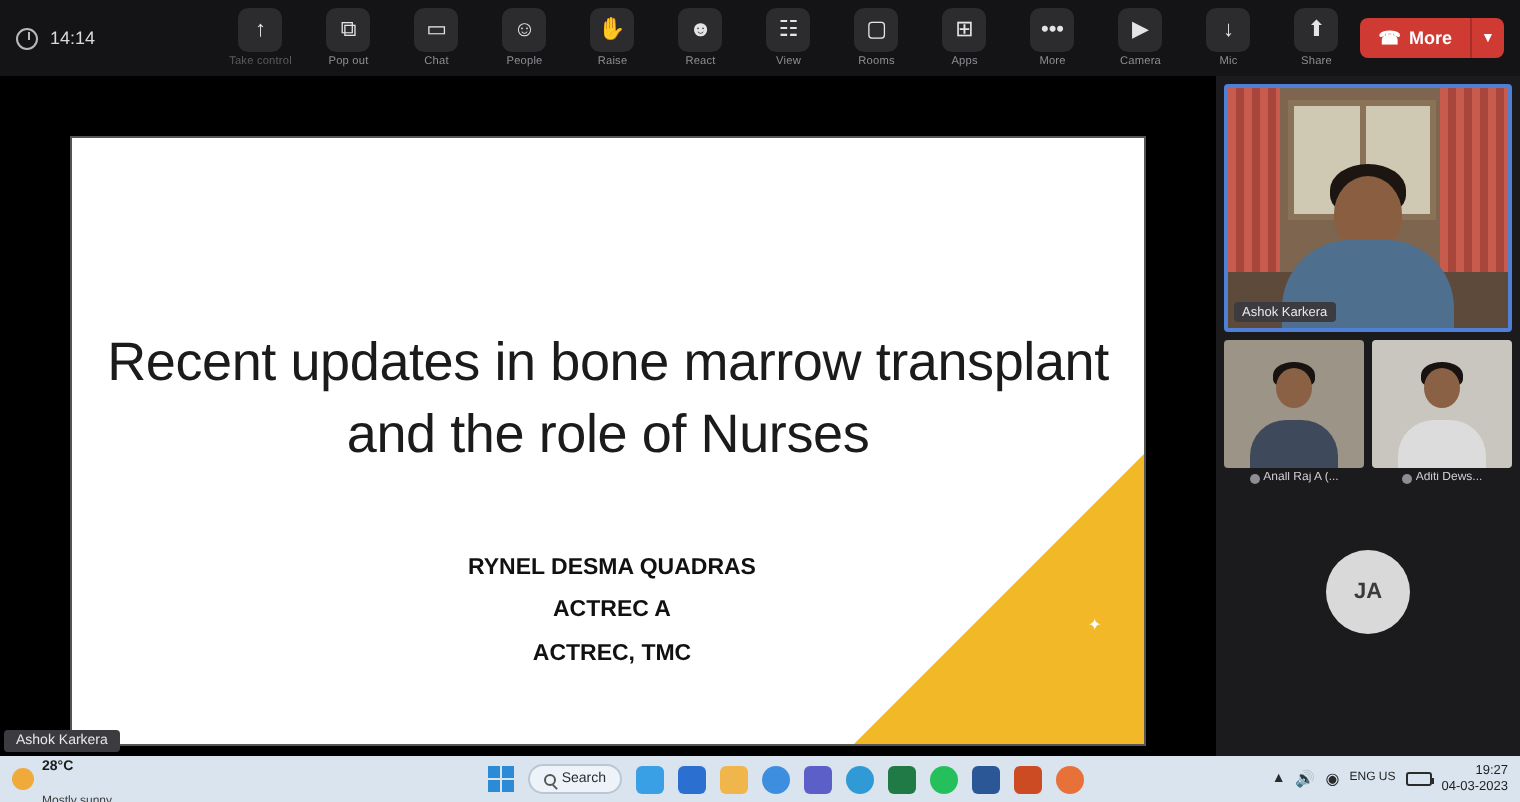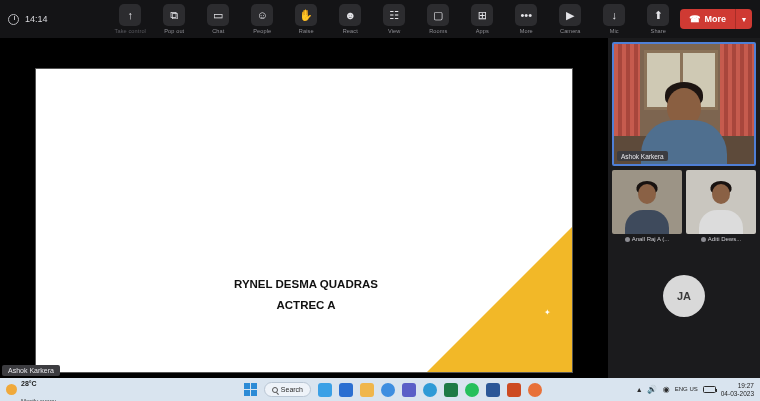--- a/index.html
+++ b/index.html
@@ -240,23 +240,25 @@
       </div>
       <div class="leave-caret">
         <span>▼</span>
       </div>
     </div>
   </div>
 
   <div class="stage">
     <div class="slide">
       <div class="wedge"></div>
+      <div class="slide-title">Recent updates in bone marrow transplant and the role of Nurses</div>
       <div class="slide-sub">
         <div>RYNEL DESMA QUADRAS</div>
         <div>ACTREC A</div>
+        <div>ACTREC, TMC</div>
       </div>
       <div class="cursor">✦</div>
     </div>
     <div class="name-tag">Ashok Karkera</div>
   </div>
 
   <div class="roster">
     <div class="spk-tile">
       <div class="room-bg"></div>
       <div class="window-px"></div>

